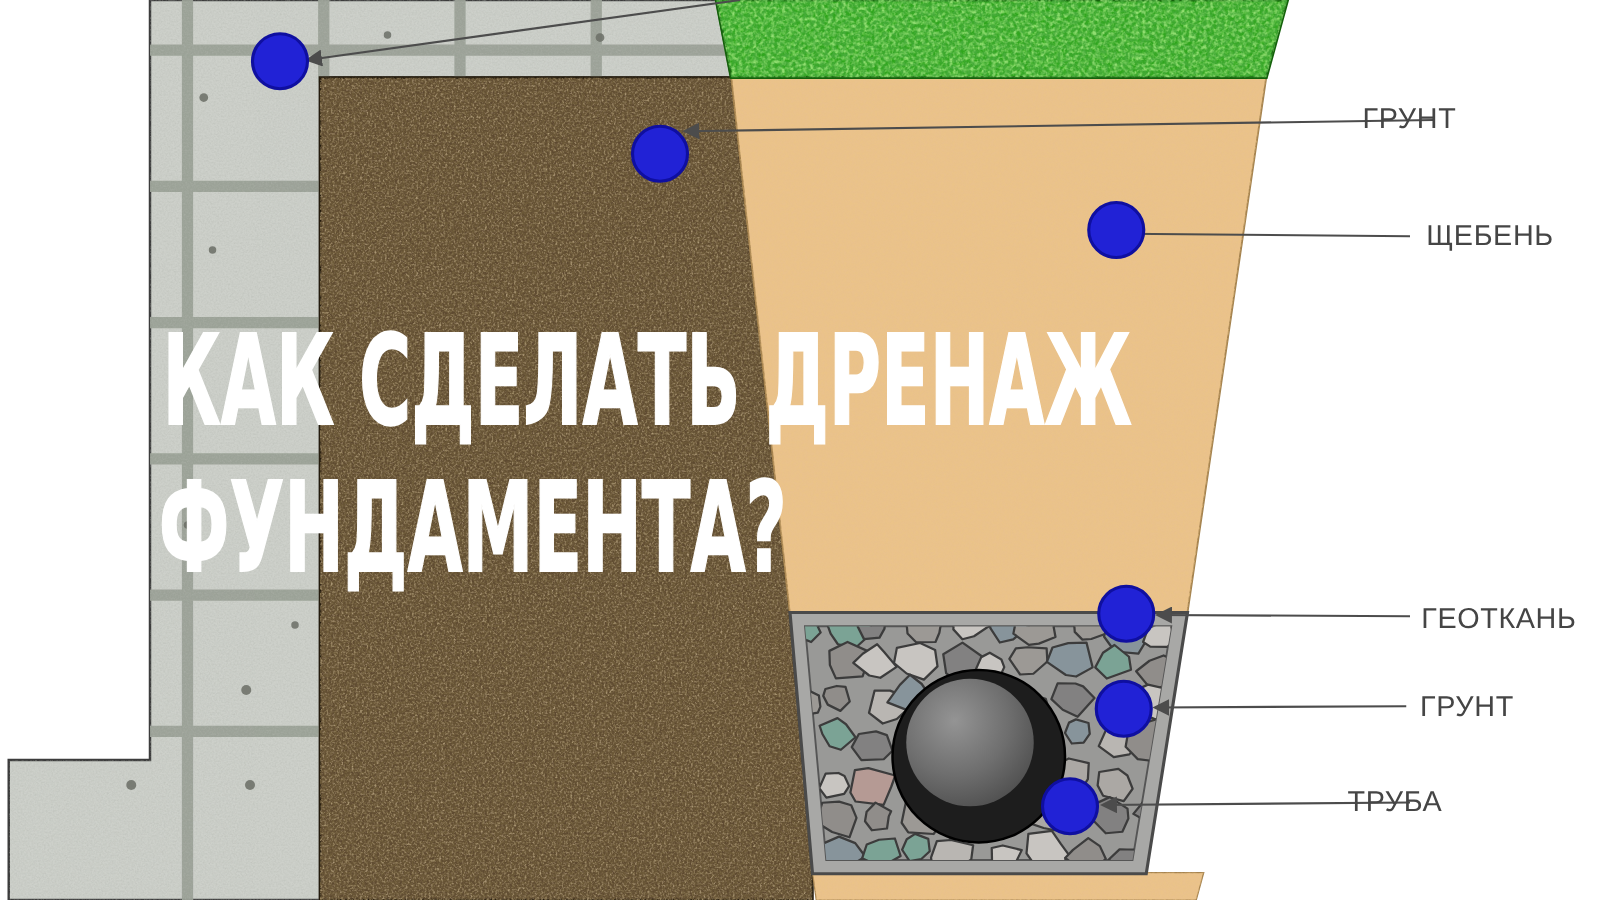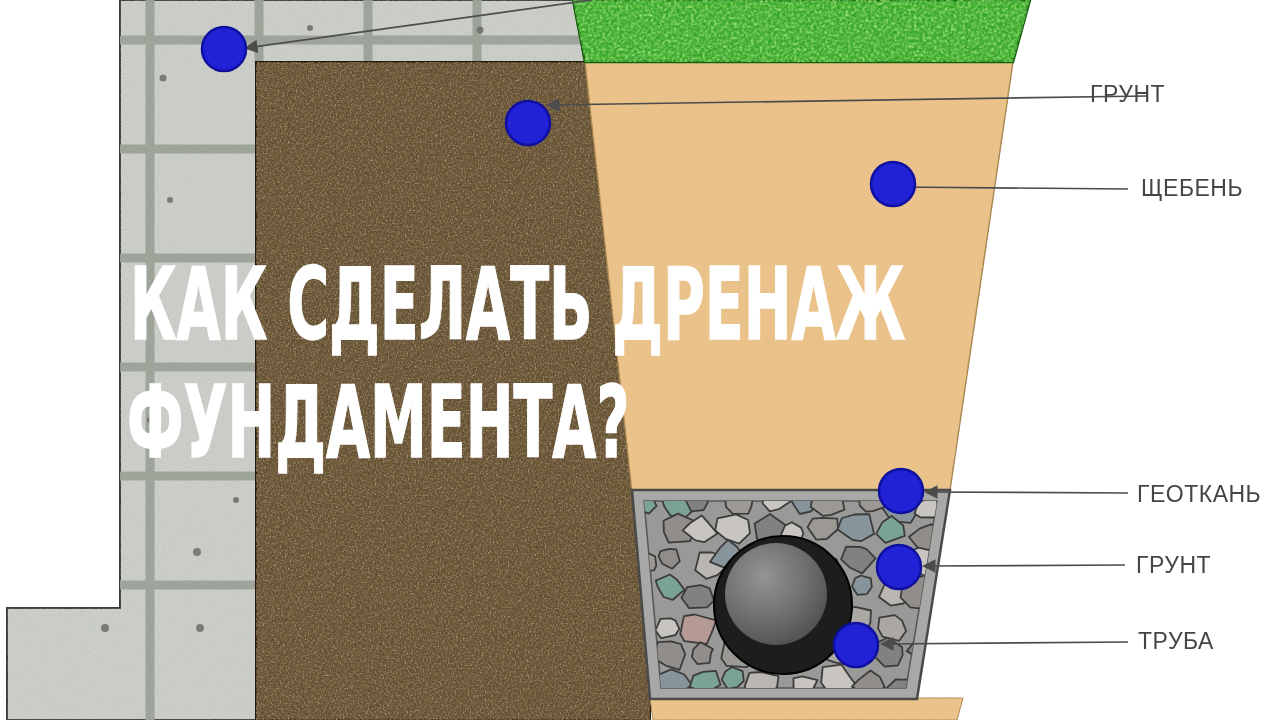--- a/index.html
+++ b/index.html
@@ -19,21 +19,21 @@
     transform:scaleX(0.57);transform-origin:left top;
     -webkit-text-stroke:1.5px #ffffff;
     letter-spacing:0px;user-select:none;
   }
   #title-line-1{left:130px;top:255px;}
   #title-line-2{left:127px;top:373px;}
   #label-grunt{left:1090px;top:82px;}
   #label-pesok{left:1141px;top:176px;}
   #label-geotkan{left:1137px;top:482px;}
   #label-shcheben{left:1136px;top:553px;}
-  #label-truba{left:1138px;top:629px;}
+  #label-truba{left:1078px;top:629px;}
 </style>
 </head>
 <body>
 
 <svg id="diagram-svg" viewBox="0 0 1280 720" xmlns="http://www.w3.org/2000/svg">
   <defs>
     <clipPath id="clip-concrete">
       <polygon points="120,0 573,0 585,62 256,62 256,720 7,720 7,608 120,608"></polygon>
     </clipPath>
     <clipPath id="clip-soil">

